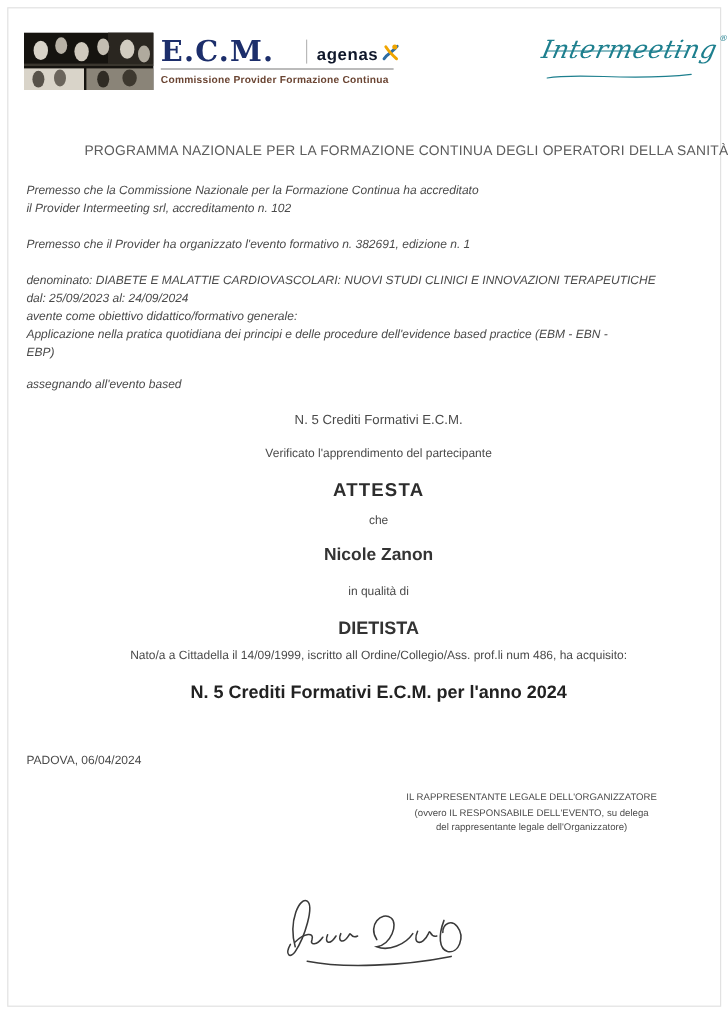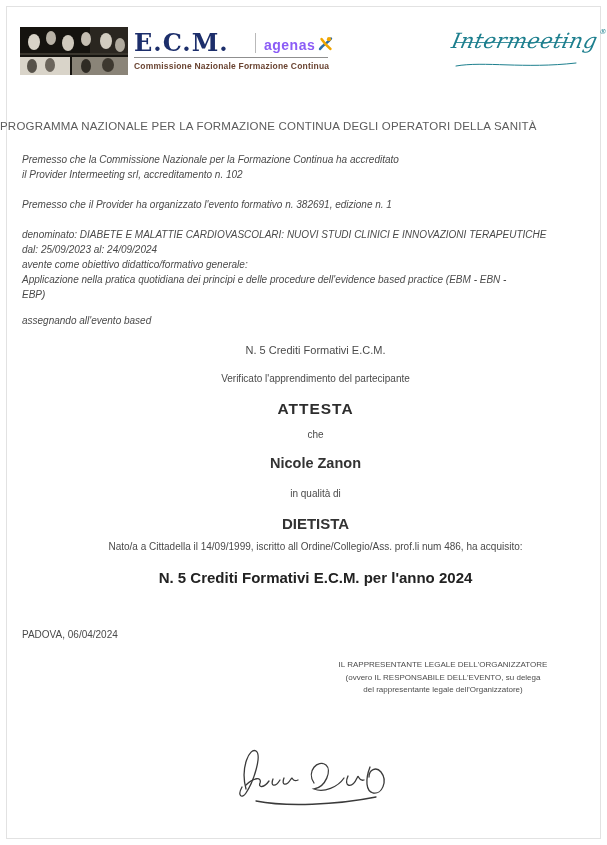--- a/index.html
+++ b/index.html
@@ -25,21 +25,21 @@
   .photo-collage { position: absolute; left: 20px; top: 27px; width: 108px; height: 48px; }
   .ecm-title {
     position: absolute; left: 134px; top: 28px;
     font-family: "DejaVu Serif", serif; font-weight: bold;
     font-size: 24px; color: #1c2e6b; letter-spacing: 1px;
   }
   .header-vdiv { position: absolute; left: 255px; top: 33px; width: 1px; height: 20px; background: #b9b9b9; }
   .agenas-logo {
     position: absolute; left: 264px; top: 36px;
     display: flex; align-items: center; gap: 3px;
-    font-size: 14px; font-weight: bold; color: #8b5cf6; letter-spacing: 0.5px;
+    font-size: 14px; font-weight: bold; color: #0f172a; letter-spacing: 0.5px;
   }
   .header-hrule { position: absolute; left: 134px; top: 57px; width: 194px; height: 1px; background: #8f8f8f; }
   .ecm-subtitle {
     position: absolute; left: 134px; top: 61px;
     font-size: 8.5px; font-weight: bold; color: #6a4432; letter-spacing: 0.2px;
   }
   .intermeeting {
     position: absolute; left: 452px; top: 28px; width: 132px; height: 42px;
     color: #1d7f8e;
   }
@@ -49,21 +49,21 @@
     font-size: 21px; transform: skewX(-12deg);
     letter-spacing: 0.5px;
   }
   .im-reg { font-size: 7px; vertical-align: 14px; font-style: normal; }
   .im-bar { position: absolute; left: 4px; top: 14px; width: 116px; height: 1px; background: #1d7f8e; opacity: .85; }
   .im-flourish { position: absolute; left: 2px; top: 28px; }
 
   
   .doc-title {
     position: absolute; left: 0; top: 120px; width: 100%;
-    text-align: left; font-size: 11.5px; color: #5c5c5c; letter-spacing: 0.2px;
+    text-align: right; font-size: 11.5px; color: #5c5c5c; letter-spacing: 0.2px;
   }
   .para {
     position: absolute; left: 22px; width: 575px;
     font-size: 10px; line-height: 15px; color: #4a4a4a;
     white-space: pre-line;
     font-style: italic;
   }
   .p1 { top: 152px; }
   .p2 { top: 197px; }
   .p3 { top: 227px; }
@@ -128,21 +128,21 @@
     <span>
       <svg width="15" height="15" viewBox="0 0 15 15" aria-hidden="true">
         <path d="M2 13 C5.5 8 9.5 7.5 13 2.5" stroke="#2e6da4" stroke-width="2.4" fill="none" stroke-linecap="round"></path>
         <path d="M3.5 3 C6 7 8.5 9.5 12.5 13" stroke="#f0a500" stroke-width="2.4" fill="none" stroke-linecap="round"></path>
         <circle cx="11" cy="3.2" r="2.1" fill="#f0a500"></circle>
       </svg>
     </span>
   </div>
 
   <div class="header-hrule"></div>
-  <div class="ecm-subtitle">Commissione Nazionale Formazione Continua</div>
+  <div class="ecm-subtitle">Commissione Provider Formazione Continua</div>
 
   <div class="intermeeting">
     <span class="im-text"><span>Intermeeting</span><span class="im-reg">®</span></span>
     <span class="im-bar"></span>
     <span class="im-flourish">
       <svg width="124" height="10" viewBox="0 0 124 10" aria-hidden="true">
         <path d="M2 6 C30 1 70 9 122 3" stroke="#1d7f8e" stroke-width="1" fill="none" stroke-linecap="round"></path>
       </svg>
     </span>
   </div>

